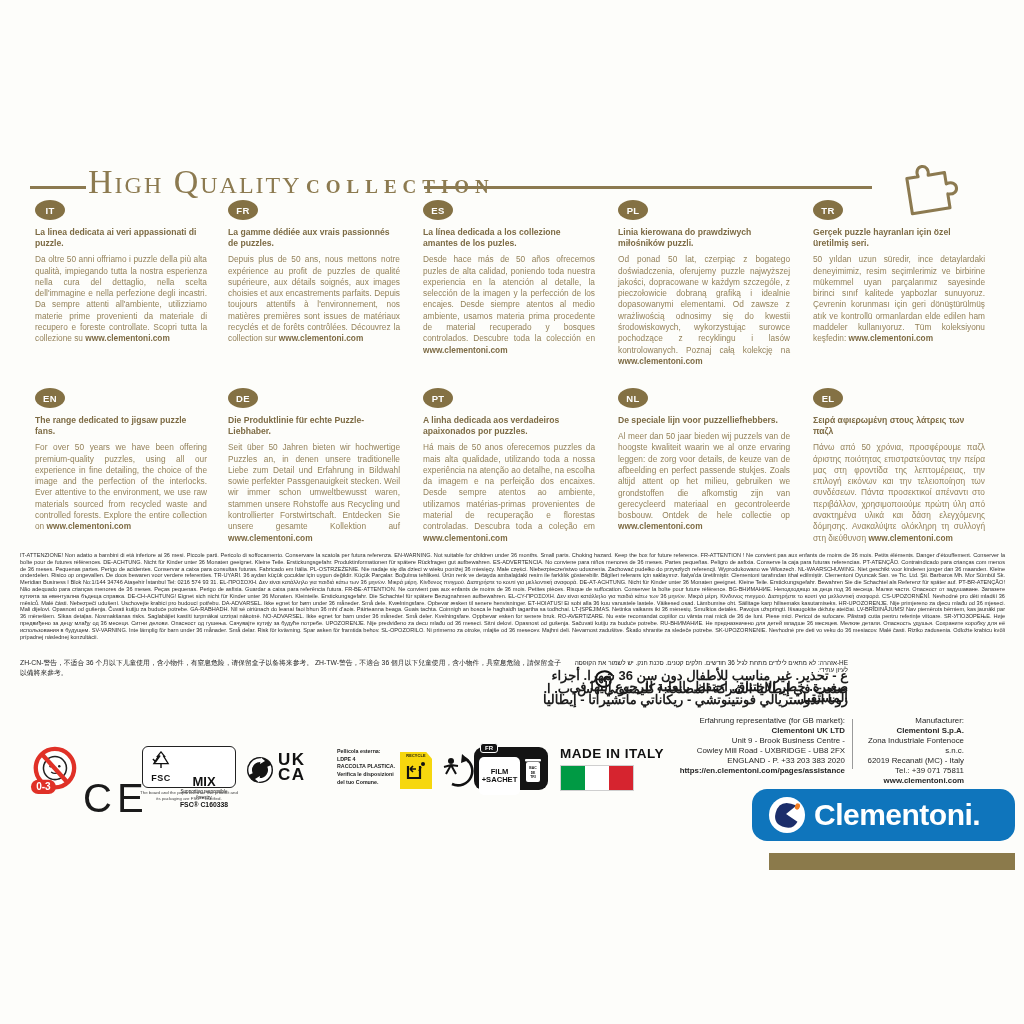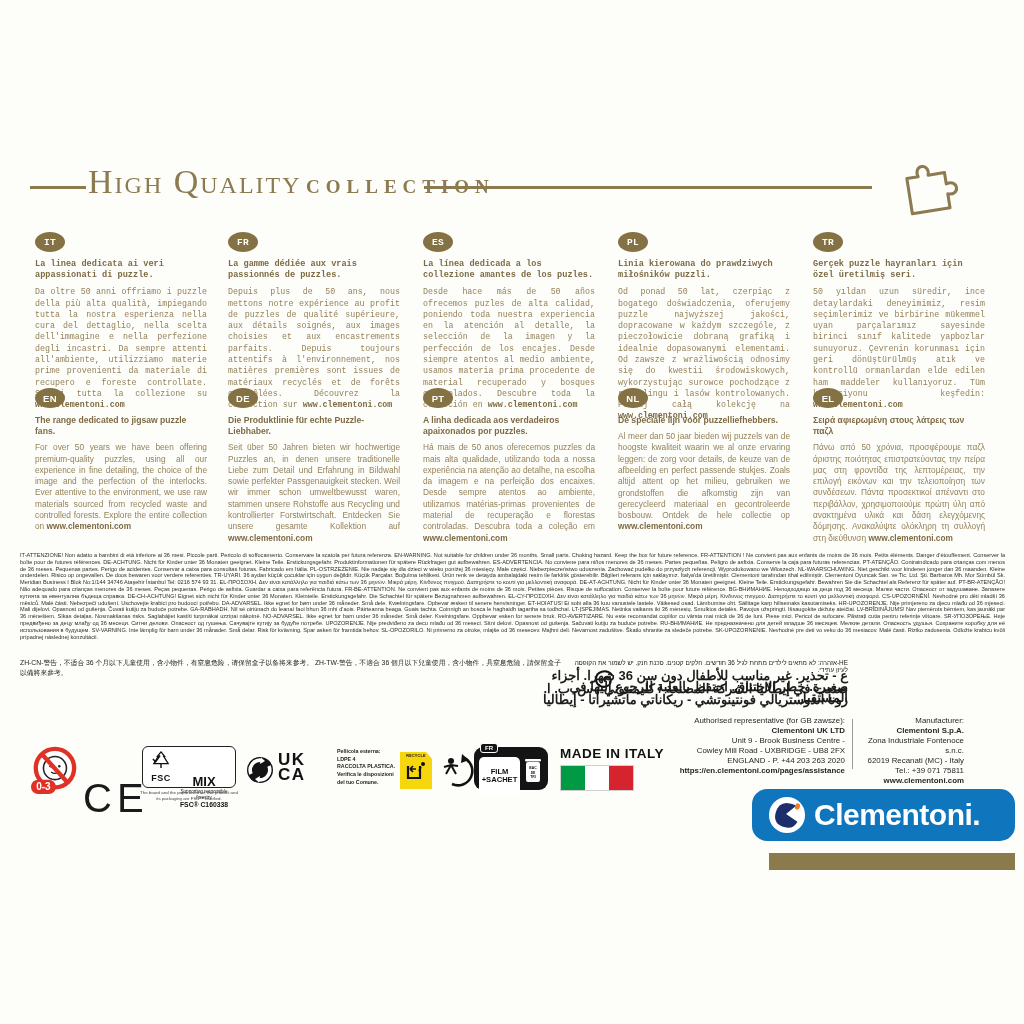--- a/index.html
+++ b/index.html
@@ -8,21 +8,21 @@
   
   .title-wrap{position:absolute;left:88px;top:163px;width:330px;text-align:center;color:#8c7a50;white-space:nowrap;}
   .t-main{font-family:"Liberation Serif",serif;font-variant:small-caps;font-size:34px;letter-spacing:2px;}
   .t-sub{font-family:"Liberation Serif",serif;text-transform:uppercase;font-size:19px;letter-spacing:6px;font-weight:700;}
   .rule{position:absolute;top:186px;height:2.5px;background:#8c7a50;}
   .rule-left{left:30px;width:56px;}
   .rule-right{left:424px;width:448px;}
   .puzzle-icon{position:absolute;left:896px;top:152px;transform:rotate(-9deg);}
   
   .col{position:absolute;width:172px;text-align:justify;}
-  .r1{top:232px;font-family:Liberation Mono, monospace;} .r2{top:388px;}
+  .r1{top:200px;} .r2{top:388px;}
   .c1{left:35px;} .c2{left:228px;} .c3{left:423px;} .c4{left:618px;} .c5{left:813px;}
   .badge{width:30px;height:20px;border-radius:50%;background:#847144;color:#fff;font-size:9.5px;
          font-weight:bold;display:flex;align-items:center;justify-content:center;letter-spacing:.3px;}
   .col-heading{margin-top:7px;font-size:8.6px;font-weight:bold;color:#7d6b44;line-height:1.3;text-align:left;}
   .col-body{margin-top:5px;font-size:8.3px;color:#94825a;line-height:1.36;}
   .col-body .url{font-weight:bold;color:#7d6b44;}
   
   .fineprint{position:absolute;left:20px;top:552px;width:985px;font-size:5.6px;line-height:6.8px;
              color:#2e2e2e;text-align:justify;}
   .fp-row2{position:absolute;left:20px;top:658px;width:828px;display:flex;justify-content:space-between;align-items:baseline;}
@@ -242,25 +242,25 @@
   <div class="mark mii">
     <div class="mii-text">MADE IN ITALY</div>
     <div class="flag">
       <div class="g"></div>
         <div class="w"></div>
         <div class="r"></div>
     </div>
   </div>
 
   <div class="addr addr-left">
-    <div>Authorised representative (for GB zawsze):</div>
+    <div>Erfahrung representative (for GB market):</div>
     <div class="b">Clementoni UK LTD</div>
     <div>Unit 9 - Brook Business Centre -</div>
     <div>Cowley Mill Road - UXBRIDGE - UB8 2FX</div>
-    <div>ENGLAND - P. +44 203 263 2020</div>
+    <div>ENGLAND - P. +33 203 383 2020</div>
     <div class="b">https://en.clementoni.com/pages/assistance</div>
   </div>
   <div class="addr-divider"></div>
   <div class="addr addr-right">
     <div>Manufacturer:</div>
     <div class="b">Clementoni S.p.A.</div>
     <div>Zona Industriale Fontenoce s.n.c.</div>
     <div>62019 Recanati (MC) - Italy</div>
     <div>Tel.: +39 071 75811</div>
     <div class="b">www.clementoni.com</div>

